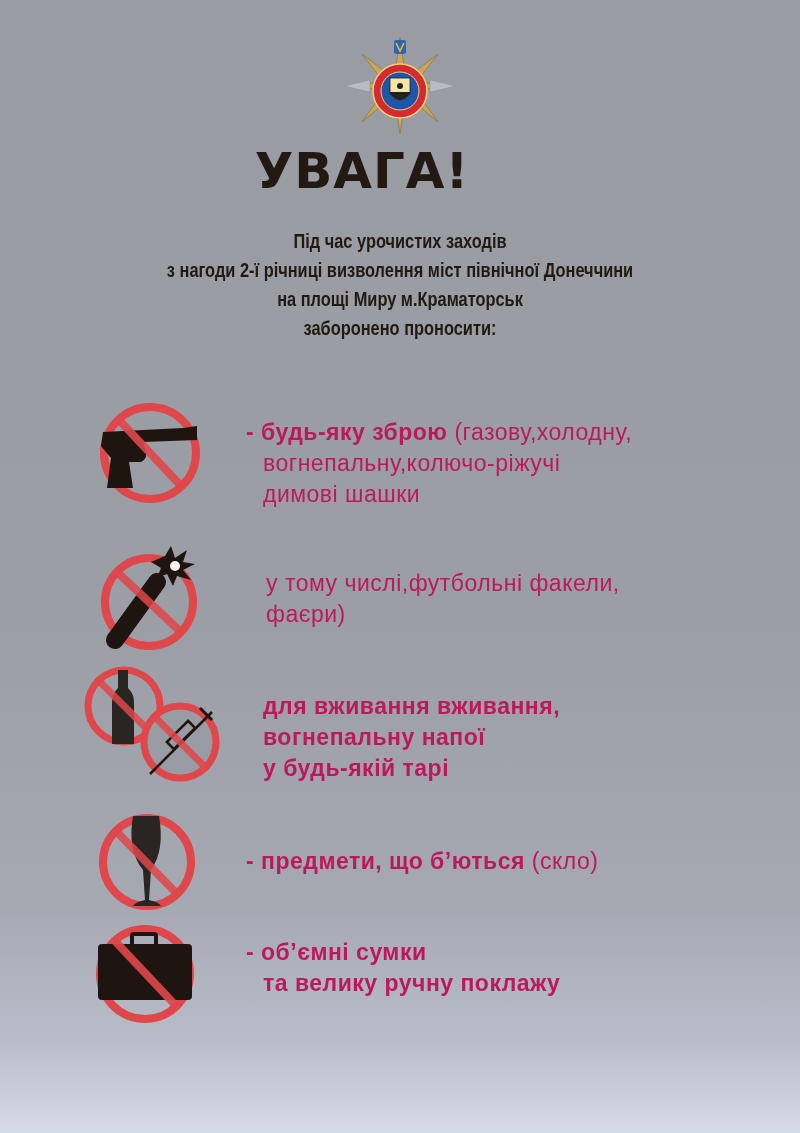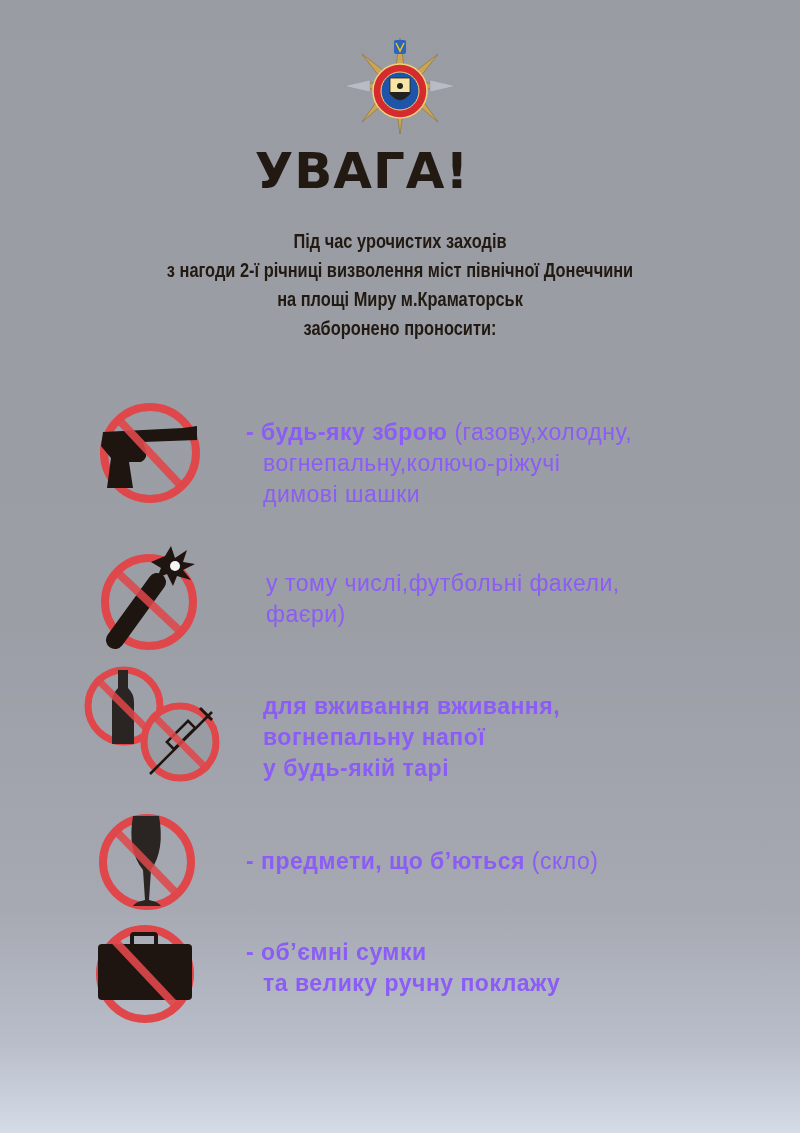--- a/index.html
+++ b/index.html
@@ -17,21 +17,21 @@
   }
   .subtitle {
     position: absolute; left: 0; width: 800px; top: 226px; text-align: center;
     font-family: "Liberation Sans", sans-serif; font-weight: bold; font-size: 21px;
     line-height: 29px; color: #221a12;
     transform: scaleX(0.78); transform-origin: center top;
   }
   .subtitle div { white-space: nowrap; }
   .item { position: absolute; left: 0; width: 800px; }
   .icon { position: absolute; }
-  .text { position: absolute; font-size: 23px; line-height: 31px; color: #8b5cf6; letter-spacing: 0.5px; }
+  .text { position: absolute; font-size: 23px; line-height: 31px; color: #be185d; letter-spacing: 0.5px; }
   .text .line { white-space: nowrap; }
   .b { font-weight: bold; }
   .n { font-weight: normal; }
 </style>
 </head>
 <body>
 
 <svg class="emblem" viewBox="0 0 120 100">
   <g fill="#c9a55a" stroke="#8a6b2d" stroke-width="0.6">
     <polygon points="60,2 64,30 56,30"></polygon>

